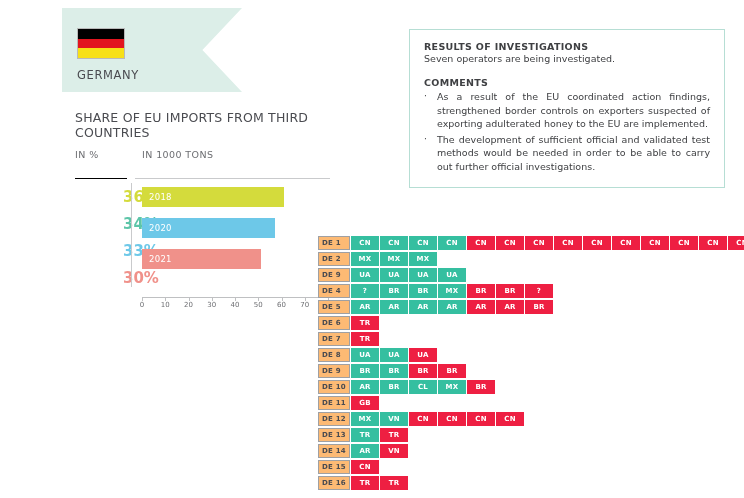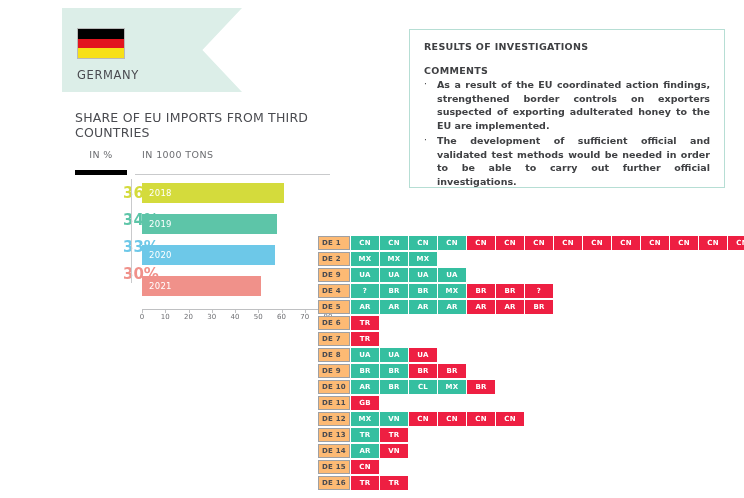--- a/index.html
+++ b/index.html
@@ -77,23 +77,22 @@
 
   .col-head-row {
     display: flex;
     font-size: 9.5px;
     letter-spacing: 0.4px;
     color: #6d6e72;
     padding-bottom: 4px;
   }
   .col-head-pct {
     width: 52px;
-    text-align: center;
-    border-bottom: 5px solid #000000;
-    padding-bottom: 10px;
+    border-bottom: 1px solid #000000;
+    padding-bottom: 18px;
   }
   .col-head-gap { width: 8px; }
   .col-head-tons {
     width: 195px;
     border-bottom: 1px solid #c9cacc;
     padding-bottom: 4px;
     padding-left: 7px;
     box-sizing: border-box;
   }
 
@@ -199,21 +198,20 @@
     width: 13px;
     flex: 0 0 13px;
     color: #3f4043;
     font-size: 9px;
     line-height: 13.5px;
   }
   .bullet-text {
     flex: 1;
     text-align: justify;
     text-justify: inter-word;
-    font-weight: bold;
   }
 
   
   #matrix {
     position: absolute;
     left: 318px;
     top: 236px;
   }
   .matrix-row {
     display: flex;
@@ -279,25 +277,20 @@
           <div class="pct-val" style="color: rgb(212, 219, 60);">36%</div>
           <div class="pct-val" style="color: rgb(93, 197, 168);">34%</div>
           <div class="pct-val" style="color: rgb(109, 200, 232);">33%</div>
           <div class="pct-val" style="color: rgb(240, 145, 138);">30%</div>
         </div>
       <div id="divider"></div>
       <div id="bars-col">
           <div class="bar-row">
             <div class="bar" style="background: rgb(212, 219, 60); width: 141.825px;">
               <span>2018</span>
-            </div>
-          </div>
-          <div class="bar-row">
-            <div class="bar" style="background: rgb(93, 197, 168); width: 134.85px;">
-              <span>2019</span>
             </div>
           </div>
           <div class="bar-row">
             <div class="bar" style="background: rgb(109, 200, 232); width: 132.525px;">
               <span>2020</span>
             </div>
           </div>
           <div class="bar-row">
             <div class="bar" style="background: rgb(240, 145, 138); width: 118.575px;">
               <span>2021</span>
@@ -329,20 +322,21 @@
           <div class="tick" style="left: 186px;"></div>
           <div class="tick-label" style="left: 186px;">80</div>
         </div>
     </div>
 
   </div>
 </div>
 
 <div id="results-box">
   <div class="box-head">RESULTS OF INVESTIGATIONS</div>
+  <div class="box-line">Seven operators are being investigated.</div>
   <div class="box-head" id="comments-head">COMMENTS</div>
   <div id="comments-list">
       <div class="bullet-item">
         <div class="bullet-dot">·</div>
         <div class="bullet-text">As a result of the EU coordinated action findings, strengthened border controls on exporters suspected of exporting adulterated honey to the EU are implemented.</div>
       </div>
       <div class="bullet-item">
         <div class="bullet-dot">·</div>
         <div class="bullet-text">The development of sufficient official and validated test methods would be needed in order to be able to carry out further official investigations.</div>
       </div>

